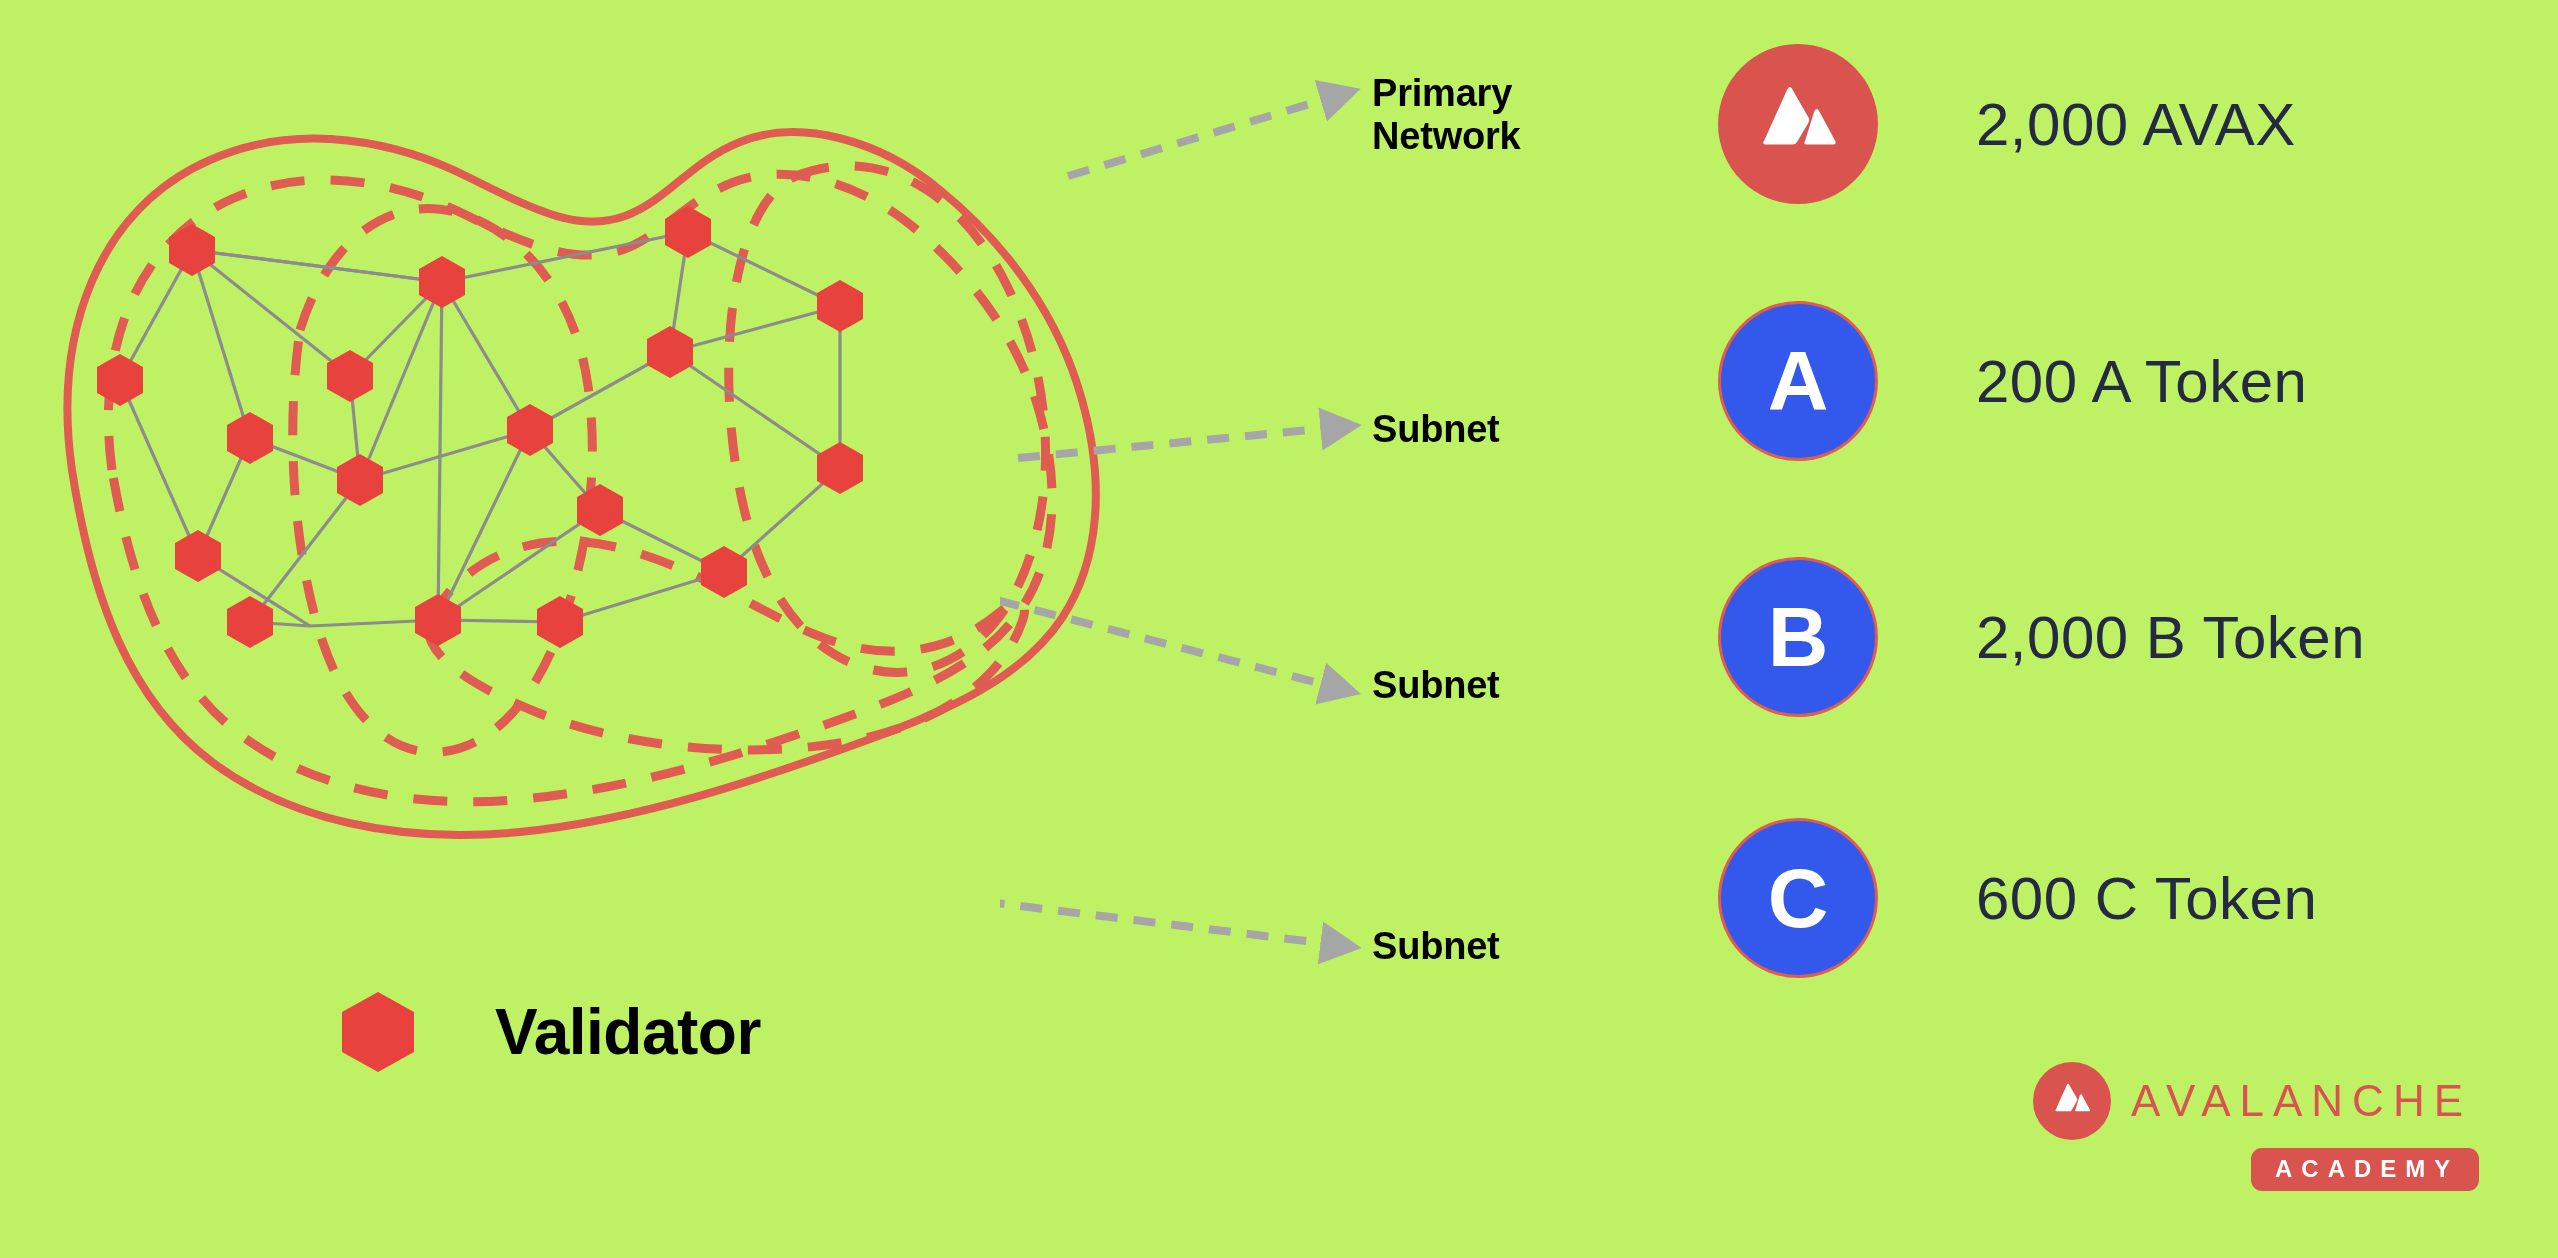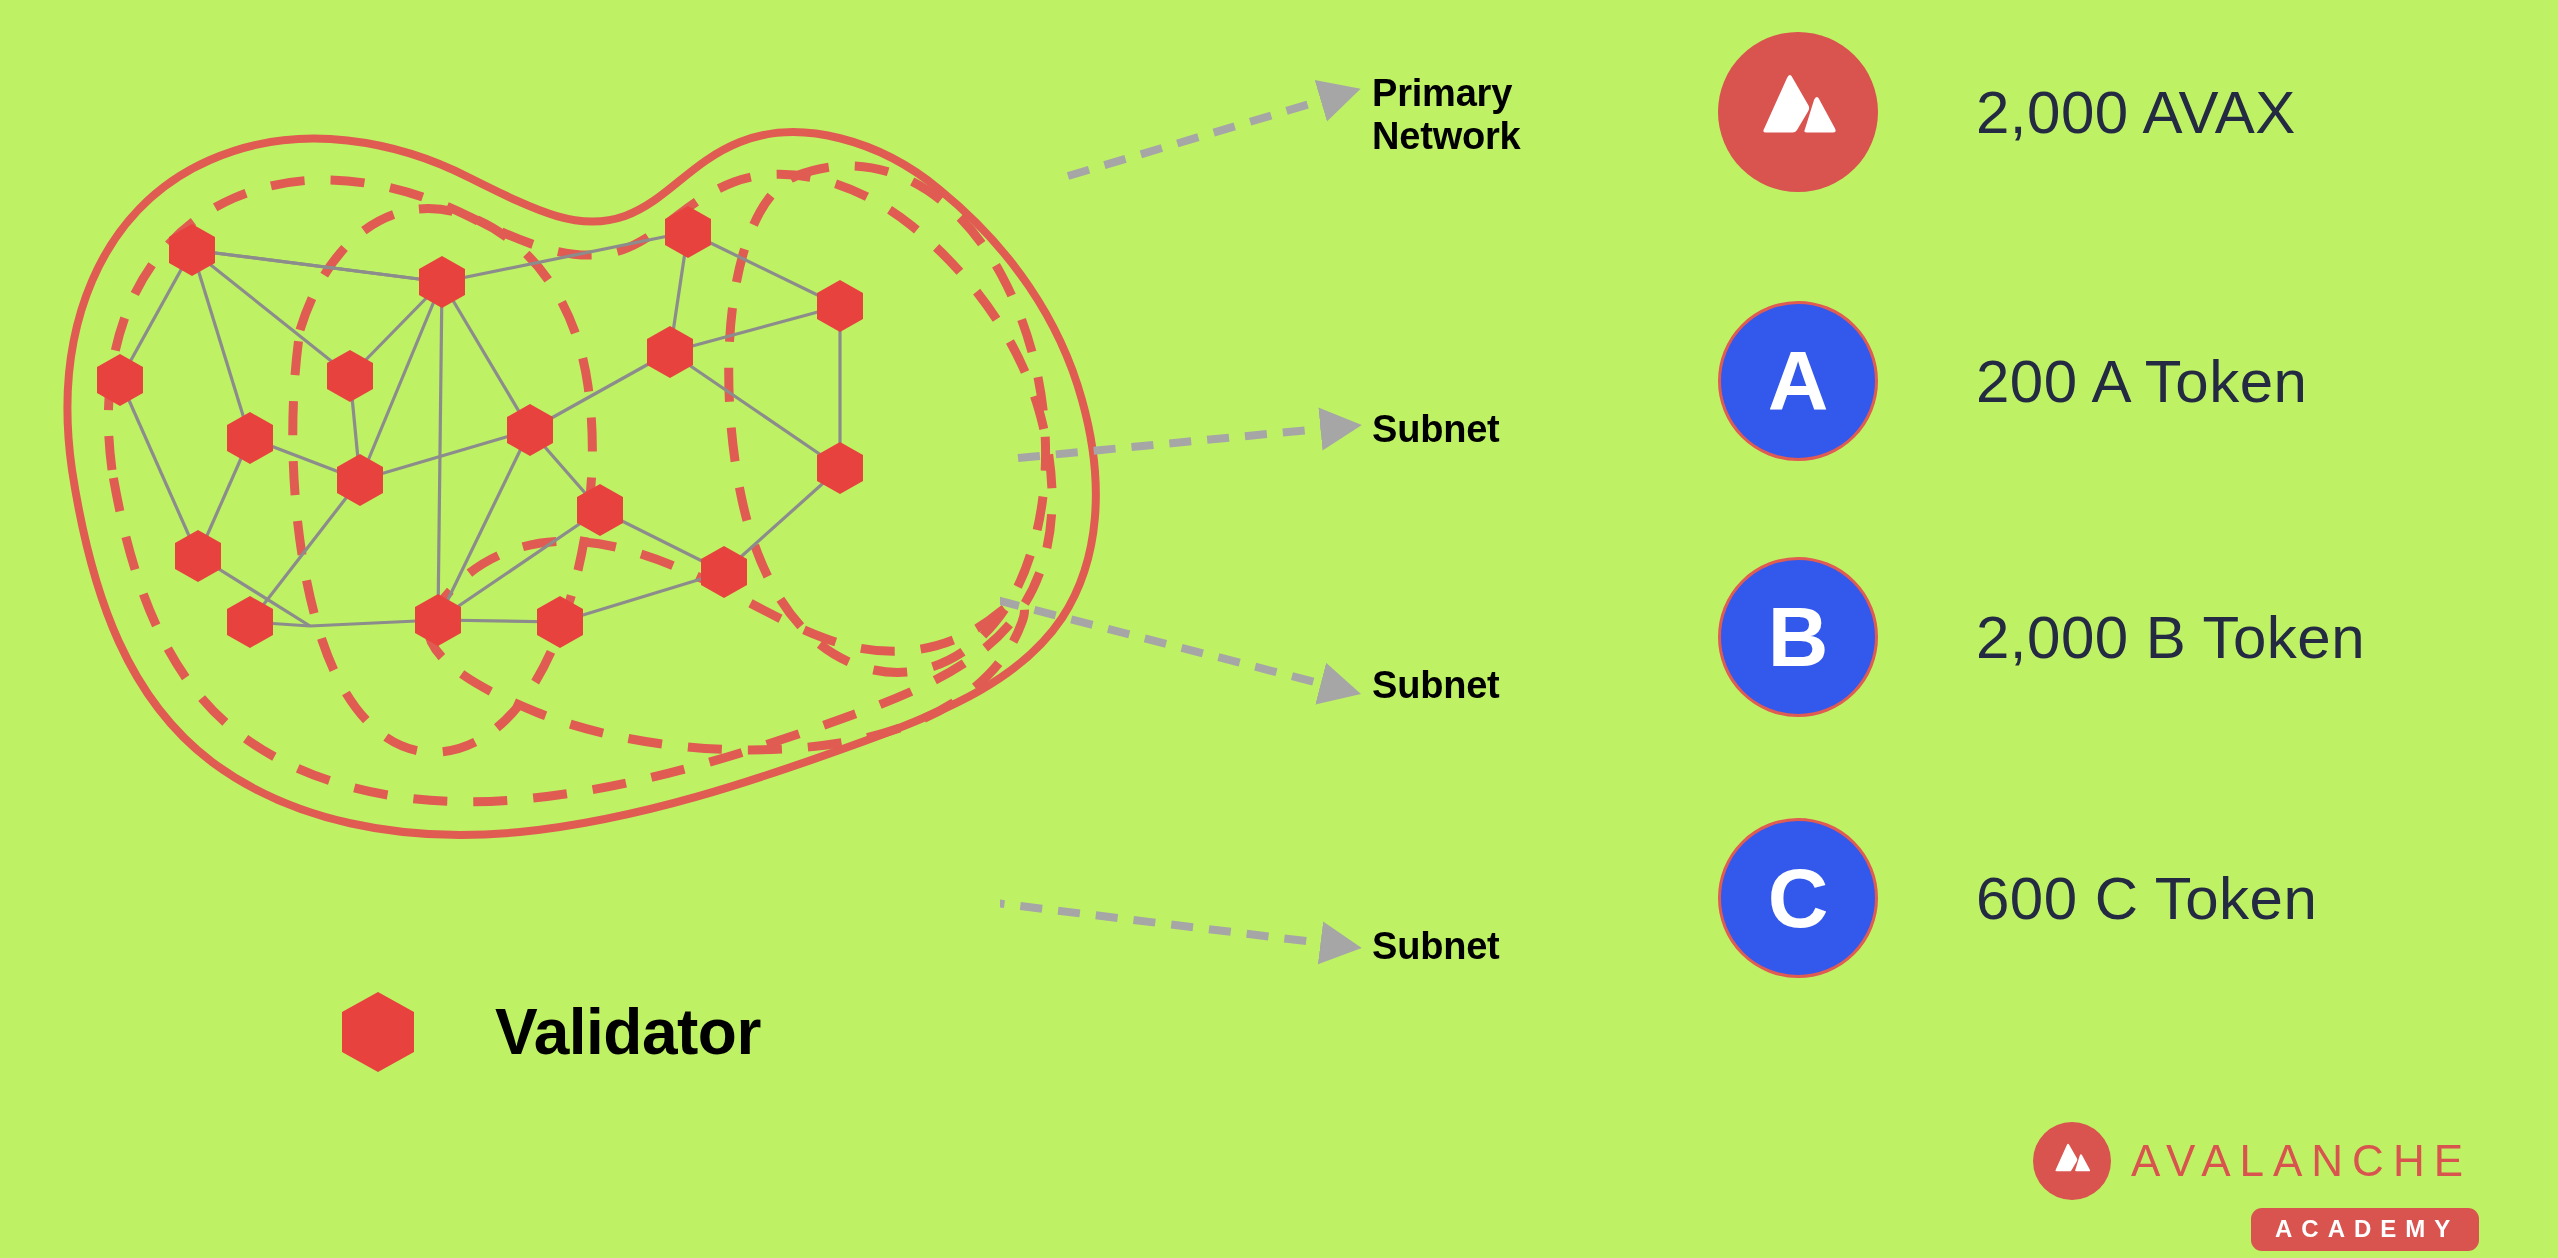--- a/index.html
+++ b/index.html
@@ -56,21 +56,21 @@
   #label-subnet-b { left: 1372px; top: 664px; }
   #label-subnet-c { left: 1372px; top: 925px; }
 
   
   .token-row {
     position: absolute;
     display: flex;
     align-items: center;
     left: 1718px;
   }
-  #row-avax { top: 32px; }
+  #row-avax { top: 44px; }
   #row-a    { top: 301px; }
   #row-b    { top: 557px; }
   #row-c    { top: 818px; }
 
   .badge {
     width: 160px;
     height: 160px;
     border-radius: 50%;
     display: flex;
     align-items: center;
@@ -122,21 +122,21 @@
     font-weight: bold;
     font-size: 64px;
     color: #000000;
     letter-spacing: -0.5px;
   }
 
   
   #brand-logo {
     position: absolute;
     left: 2033px;
-    top: 1122px;
+    top: 1062px;
     display: flex;
     flex-direction: column;
   }
   #brand-top {
     display: flex;
     align-items: center;
   }
   #brand-mark {
     width: 78px;
     height: 78px;

